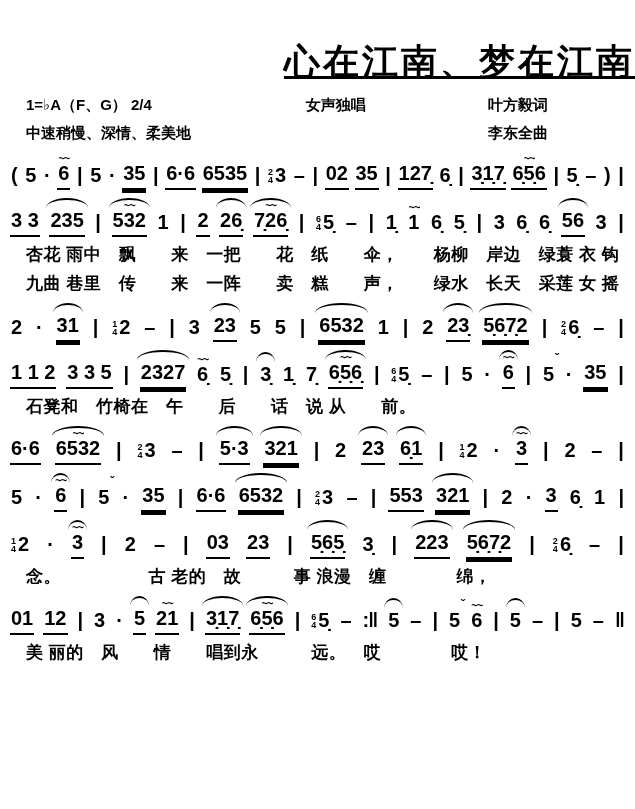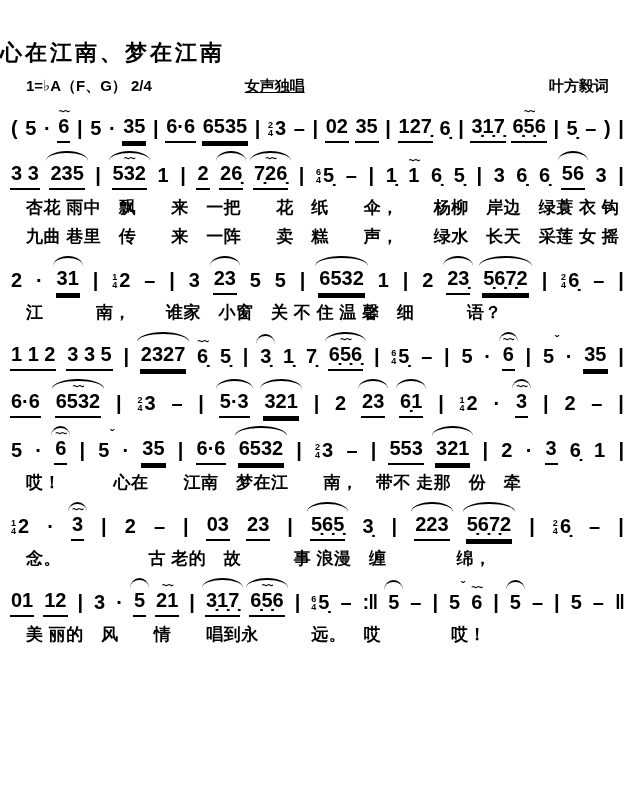--- a/index.html
+++ b/index.html
@@ -2,25 +2,25 @@
 <html><head>
 <meta charset="utf-8">
 <style>
   html,body{margin:0;padding:0;}
   body{
     width:635px;height:809px;background:#ffffff;color:#000000;
     font-family:"Liberation Sans","DejaVu Sans",sans-serif;
     overflow:hidden;position:relative;
   }
   .sheet{padding-top:38px;}
-  .h-title{text-align:left;font-size:22px;font-weight:bold;letter-spacing:3px;}
+  .h-title{text-align:right;font-size:36px;font-weight:bold;letter-spacing:3px;text-decoration:underline;}
   .h-row{display:flex;align-items:baseline;padding:0 26px;font-size:15px;font-weight:bold;margin-top:9px;}
   .h-row .l{flex:1.2;text-align:left;}
-  .h-row .c{flex:1;text-align:left;text-decoration:underline;}
-  .h-row .r{flex:1;text-align:right;}
+  .h-row .c{flex:1;text-align:center;}
+  .h-row .r{flex:1;text-align:center;}
   .systems{margin-top:10px;}
   .system{margin-top:14px;}
   .mrow{
     display:flex;justify-content:space-between;align-items:flex-end;
     padding:0 10px;margin-top:18px;font-weight:bold;font-size:20px;line-height:25px;
     white-space:pre;
   }
   .tok{position:relative;display:inline-block;padding:0 1px 2px 1px;}
   .u1{border-bottom:2px solid #000;}
   .u2{border-bottom:2px solid #000;box-shadow:0 3px 0 0 #000;}
@@ -44,43 +44,47 @@
 
 <div class="sheet">
   <div class="h-title">心在江南、梦在江南</div>
 
   <div class="h-row">
     <span class="l">1=♭A（F、G） 2/4</span>
     <span class="c">女声独唱</span>
     <span class="r">叶方毅词</span>
   </div>
 
+  <div class="h-row">
+    <span class="l">中速稍慢、深情、柔美地</span>
+    <span class="c"></span>
+    <span class="r">李东全曲</span>
+  </div>
 
   <div class="systems">
       <div class="system">
         <div class="mrow"><span class="tok p">(</span><span class="tok">5</span><span class="tok">·</span><span class="tok u1">6<i class="orn">~~</i></span><span class="tok bar">|</span><span class="tok">5</span><span class="tok">·</span><span class="tok u2">35</span><span class="tok bar">|</span><span class="tok u1">6·6</span><span class="tok u2">6535</span><span class="tok bar">|</span><span class="tok"><i class="meter"><b>2</b><b>4</b></i>3</span><span class="tok">–</span><span class="tok bar">|</span><span class="tok u1">02</span><span class="tok u1">35</span><span class="tok bar">|</span><span class="tok u1">127̣</span><span class="tok">6̣</span><span class="tok bar">|</span><span class="tok u1">3̣1̣7̣</span><span class="tok u1">6̣5̣6<i class="orn">~~</i></span><span class="tok bar">|</span><span class="tok">5̣</span><span class="tok">–</span><span class="tok p">)</span><span class="tok bar">|</span></div>
       </div>
       <div class="system">
         <div class="mrow"><span class="tok u1">3 3</span><span class="tok u1 arc">235</span><span class="tok bar">|</span><span class="tok u1 arc">532<i class="orn">~~</i></span><span class="tok">1</span><span class="tok bar">|</span><span class="tok u1">2</span><span class="tok u1 arc">26̣</span><span class="tok u1 arc">7̣26̣<i class="orn">~~</i></span><span class="tok bar">|</span><span class="tok"><i class="meter"><b>6</b><b>4</b></i>5̣</span><span class="tok">–</span><span class="tok bar">|</span><span class="tok">1̣</span><span class="tok">1<i class="orn">~~</i></span><span class="tok">6̣</span><span class="tok">5̣</span><span class="tok bar">|</span><span class="tok">3</span><span class="tok">6̣</span><span class="tok">6̣</span><span class="tok u1 arc">56</span><span class="tok">3</span><span class="tok bar">|</span></div>
         <div class="lyric">杏花 雨中　飘　　来　一把　　花　纸　　伞，　　杨柳　岸边　绿蓑 衣 钩　着</div>
         <div class="lyric">九曲 巷里　传　　来　一阵　　卖　糕　　声，　　绿水　长天　采莲 女 摇　来</div>
       </div>
       <div class="system">
         <div class="mrow"><span class="tok">2</span><span class="tok">·</span><span class="tok u2 arc">31</span><span class="tok bar">|</span><span class="tok"><i class="meter"><b>1</b><b>4</b></i>2</span><span class="tok">–</span><span class="tok bar">|</span><span class="tok">3</span><span class="tok u1 arc">23</span><span class="tok">5</span><span class="tok">5</span><span class="tok bar">|</span><span class="tok u2 arc">6532</span><span class="tok">1</span><span class="tok bar">|</span><span class="tok">2</span><span class="tok u1 arc">23̣</span><span class="tok u2 arc">5̣6̣7̣2</span><span class="tok bar">|</span><span class="tok"><i class="meter"><b>2</b><b>4</b></i>6̣</span><span class="tok">–</span><span class="tok bar">|</span></div>
-        <div class="lyric">江　　　南，　　谁家　小窗　关 不 住 温 馨　细　　　语？</div>
       </div>
       <div class="system">
         <div class="mrow"><span class="tok u1">1 1 2</span><span class="tok u1">3 3 5</span><span class="tok bar">|</span><span class="tok u2 arc">2327</span><span class="tok">6̣<i class="orn">~~</i></span><span class="tok">5̣</span><span class="tok bar">|</span><span class="tok arc">3̣</span><span class="tok">1̣</span><span class="tok">7̣</span><span class="tok u1 arc">6̣5̣6̣<i class="orn">~~</i></span><span class="tok bar">|</span><span class="tok"><i class="meter"><b>6</b><b>4</b></i>5̣</span><span class="tok">–</span><span class="tok bar">|</span><span class="tok">5</span><span class="tok">·</span><span class="tok u1 arc">6<i class="orn">~~</i></span><span class="tok bar">|</span><span class="tok">5<i class="vmark">ˇ</i></span><span class="tok">·</span><span class="tok u2">35</span><span class="tok bar">|</span></div>
+        <div class="lyric">石凳和　竹椅在　午　　后　　话　说 从　　前。</div>
       </div>
       <div class="system">
         <div class="mrow"><span class="tok u1">6·6</span><span class="tok u1 arc">6532<i class="orn">~~</i></span><span class="tok bar">|</span><span class="tok"><i class="meter"><b>2</b><b>4</b></i>3</span><span class="tok">–</span><span class="tok bar">|</span><span class="tok u1 arc">5·3</span><span class="tok u2 arc">321</span><span class="tok bar">|</span><span class="tok">2</span><span class="tok u1 arc">23</span><span class="tok u1 arc">6̣1</span><span class="tok bar">|</span><span class="tok"><i class="meter"><b>1</b><b>4</b></i>2</span><span class="tok">·</span><span class="tok u1 arc">3<i class="orn">~~</i></span><span class="tok bar">|</span><span class="tok">2</span><span class="tok">–</span><span class="tok bar">|</span></div>
       </div>
       <div class="system">
         <div class="mrow"><span class="tok">5</span><span class="tok">·</span><span class="tok u1 arc">6<i class="orn">~~</i></span><span class="tok bar">|</span><span class="tok">5<i class="vmark">ˇ</i></span><span class="tok">·</span><span class="tok u2">35</span><span class="tok bar">|</span><span class="tok u1">6·6</span><span class="tok u2 arc">6532</span><span class="tok bar">|</span><span class="tok"><i class="meter"><b>2</b><b>4</b></i>3</span><span class="tok">–</span><span class="tok bar">|</span><span class="tok u1">553</span><span class="tok u2 arc">321</span><span class="tok bar">|</span><span class="tok">2</span><span class="tok">·</span><span class="tok u1">3</span><span class="tok">6̣</span><span class="tok">1</span><span class="tok bar">|</span></div>
-        <div class="lyric">哎！　　　心在　　江南　梦在江　　南，　带不 走那　份　牵</div>
       </div>
       <div class="system">
         <div class="mrow"><span class="tok"><i class="meter"><b>1</b><b>4</b></i>2</span><span class="tok">·</span><span class="tok u1 arc">3<i class="orn">~~</i></span><span class="tok bar">|</span><span class="tok">2</span><span class="tok">–</span><span class="tok bar">|</span><span class="tok u1">03</span><span class="tok u1">23</span><span class="tok bar">|</span><span class="tok u1 arc">5̣6̣5̣</span><span class="tok">3̣</span><span class="tok bar">|</span><span class="tok u1 arc">223</span><span class="tok u2 arc">5̣6̣7̣2</span><span class="tok bar">|</span><span class="tok"><i class="meter"><b>2</b><b>4</b></i>6̣</span><span class="tok">–</span><span class="tok bar">|</span></div>
         <div class="lyric">念。　　　　　古 老的　故　　　事 浪漫　缠　　　　绵，</div>
       </div>
       <div class="system">
         <div class="mrow"><span class="tok u1">01</span><span class="tok u1">12</span><span class="tok bar">|</span><span class="tok">3</span><span class="tok">·</span><span class="tok u1 arc">5</span><span class="tok u1">21<i class="orn">~~</i></span><span class="tok bar">|</span><span class="tok u1 arc">3̣1̣7̣</span><span class="tok u1 arc">6̣5̣6<i class="orn">~~</i></span><span class="tok bar">|</span><span class="tok"><i class="meter"><b>6</b><b>4</b></i>5̣</span><span class="tok">–</span><span class="tok repeat">:‖</span><span class="tok arc">5</span><span class="tok">–</span><span class="tok bar">|</span><span class="tok">5<i class="vmark">ˇ</i></span><span class="tok">6<i class="orn">~~</i></span><span class="tok bar">|</span><span class="tok arc">5</span><span class="tok">–</span><span class="tok bar">|</span><span class="tok">5</span><span class="tok">–</span><span class="tok final">‖</span></div>
         <div class="lyric">美 丽的　风　　情　　唱到永　　　远。　哎　　　　哎！</div>
       </div>
     </div>

